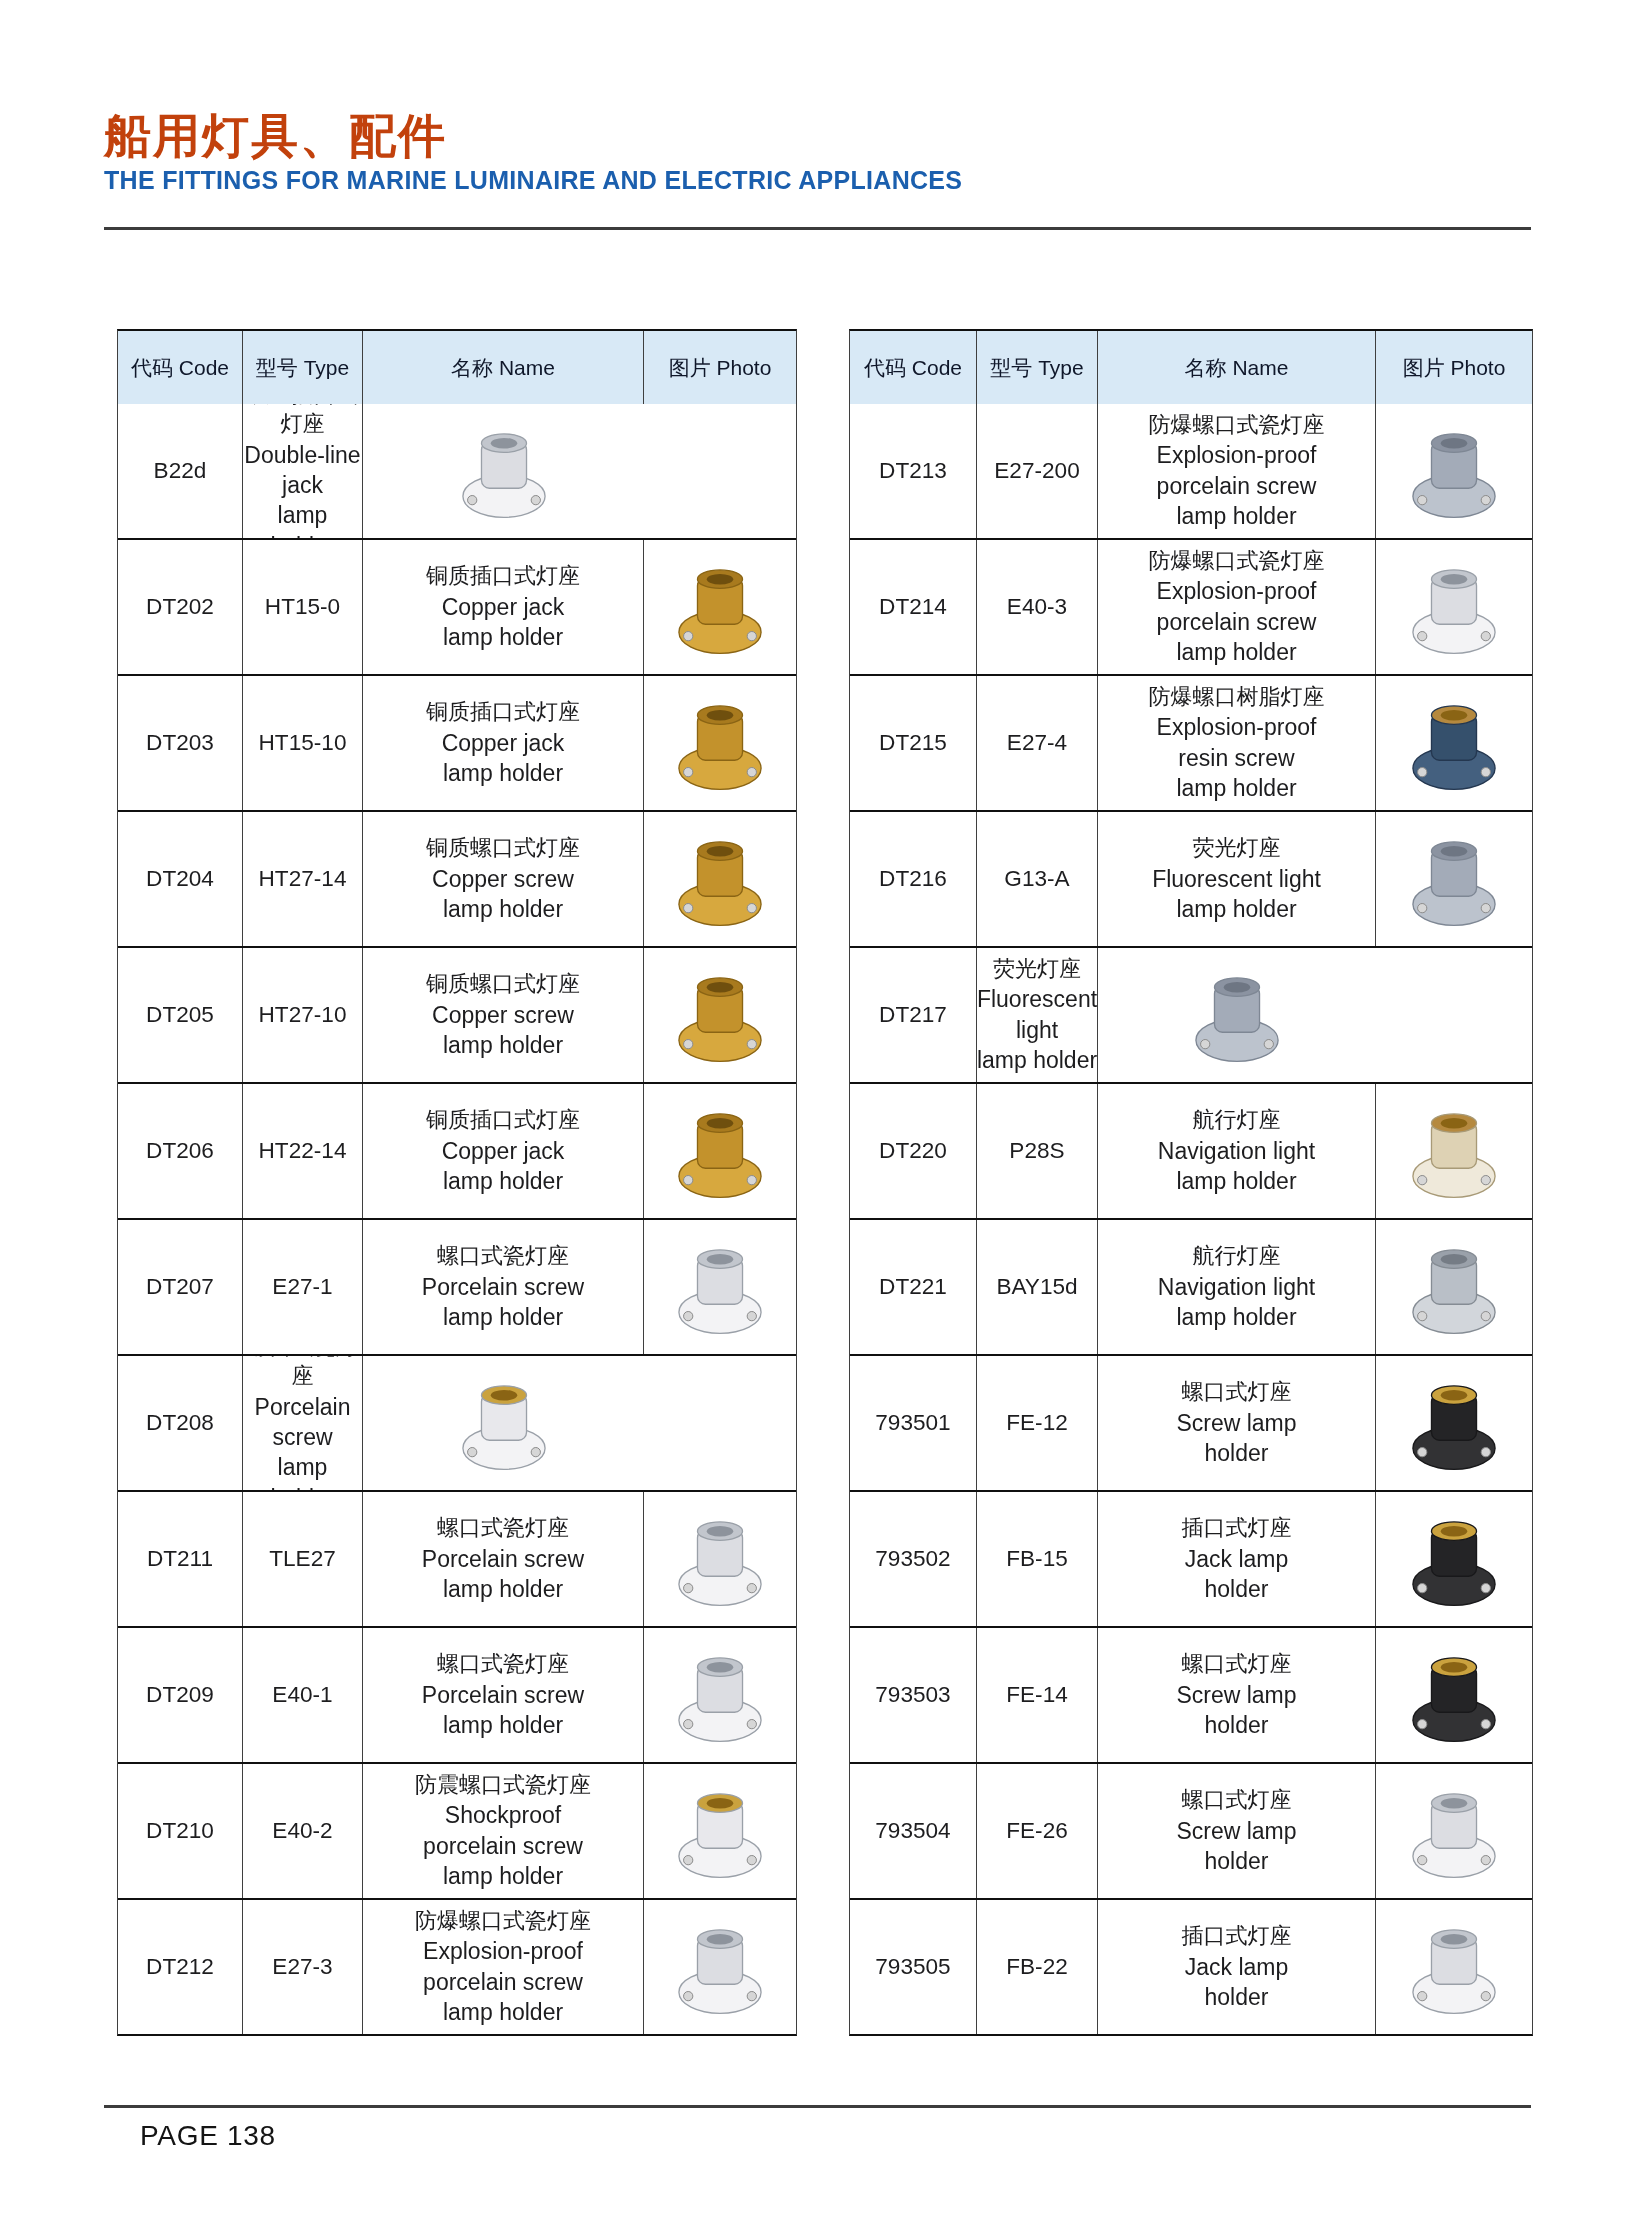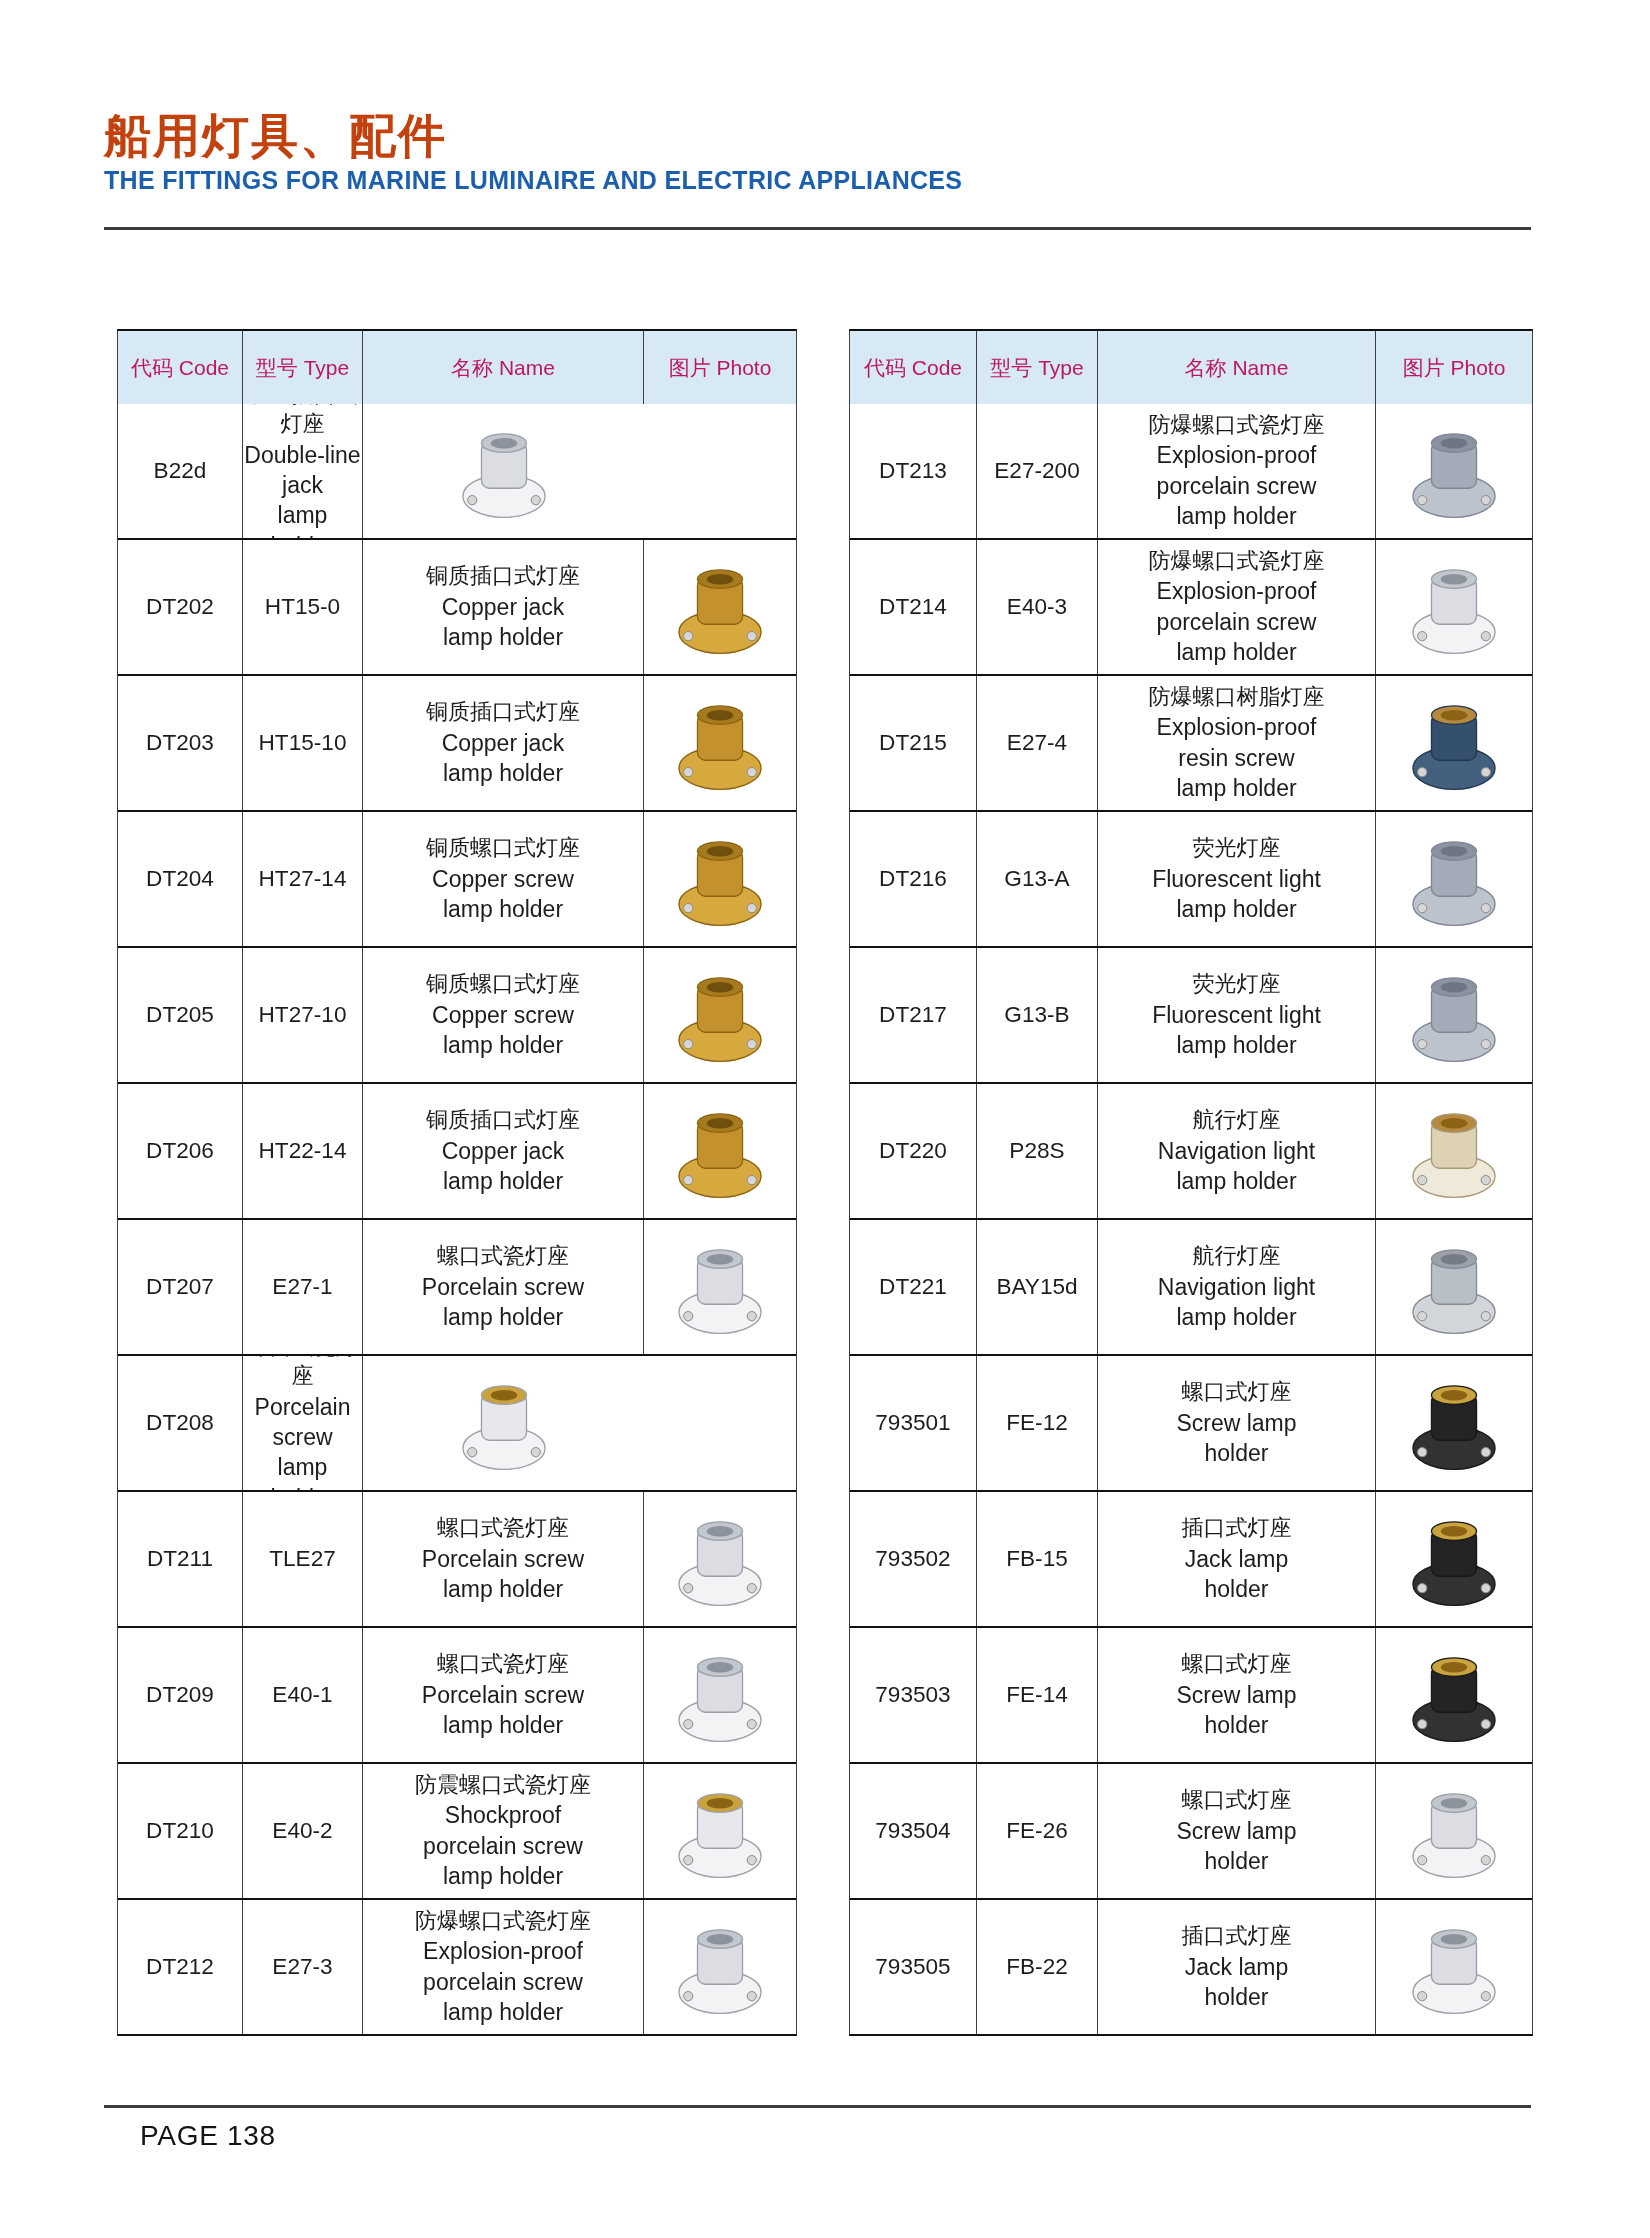--- a/index.html
+++ b/index.html
@@ -32,21 +32,21 @@
   .ptable.right{left:849px;--cols:127px 121px 278px 156px;}
   .trow{display:grid;grid-template-columns:var(--cols);}
   .thead .trow{height:73px;background:#d8e9f6;}
   .tbody .trow{height:134px;}
   .tbody .trow + .trow{border-top:2px solid #101010;}
   .cell{
     display:flex;flex-direction:column;align-items:center;justify-content:center;
     text-align:center;border-right:1.3px solid #3f3f3f;overflow:hidden;
   }
   .cell:last-child{border-right:none;}
-  .thead .cell{font-size:21px;color:#be185d;}
+  .thead .cell{font-size:21px;color:#0f172a;}
   .cell-code,.cell-type{font-size:22.6px;}
   .name-zh{font-size:22px;line-height:1.3;margin-bottom:1.3px;}
   .name-en{font-size:23px;line-height:1.32;white-space:pre-line;}
   .photo-wrap{display:flex;align-items:center;justify-content:center;}
   
   .page-number{
     position:absolute;left:104px;top:2120px;
     font-size:28px;letter-spacing:0.7px;color:#141414;margin-left:36px;
   }
 </style>
@@ -382,21 +382,20 @@
             <rect x="46" y="36" width="68" height="70" rx="12" fill="#a3abb8" stroke="#7e8794" stroke-width="2"></rect>
             <ellipse cx="80" cy="38" rx="34" ry="14" fill="#8b93a1" stroke="#7e8794" stroke-width="2"></ellipse>
             <ellipse cx="80" cy="38" rx="20" ry="8" fill="#6e7683"></ellipse>
             <circle cx="32" cy="124" r="7" fill="#d6d6d6" stroke="#8a8a8a" stroke-width="1.5"></circle>
             <circle cx="128" cy="124" r="7" fill="#d6d6d6" stroke="#8a8a8a" stroke-width="1.5"></circle>
           </svg>
         </div>
   </div>
       <div class="trow">
     <div class="cell cell-code">DT217</div>
-    <div class="cell cell-type">G13-B</div>
     <div class="cell cell-name">
       <span class="name-zh">荧光灯座</span>
       <span class="name-en">Fluorescent light
 lamp holder</span>
     </div>
     <div class="cell photo-wrap">
           <svg width="106" height="106" viewBox="0 0 160 160">
             <ellipse cx="80" cy="118" rx="62" ry="32" fill="#bcc3cd" stroke="#7e8794" stroke-width="2"></ellipse>
             <rect x="46" y="36" width="68" height="70" rx="12" fill="#a3abb8" stroke="#7e8794" stroke-width="2"></rect>
             <ellipse cx="80" cy="38" rx="34" ry="14" fill="#8b93a1" stroke="#7e8794" stroke-width="2"></ellipse>

